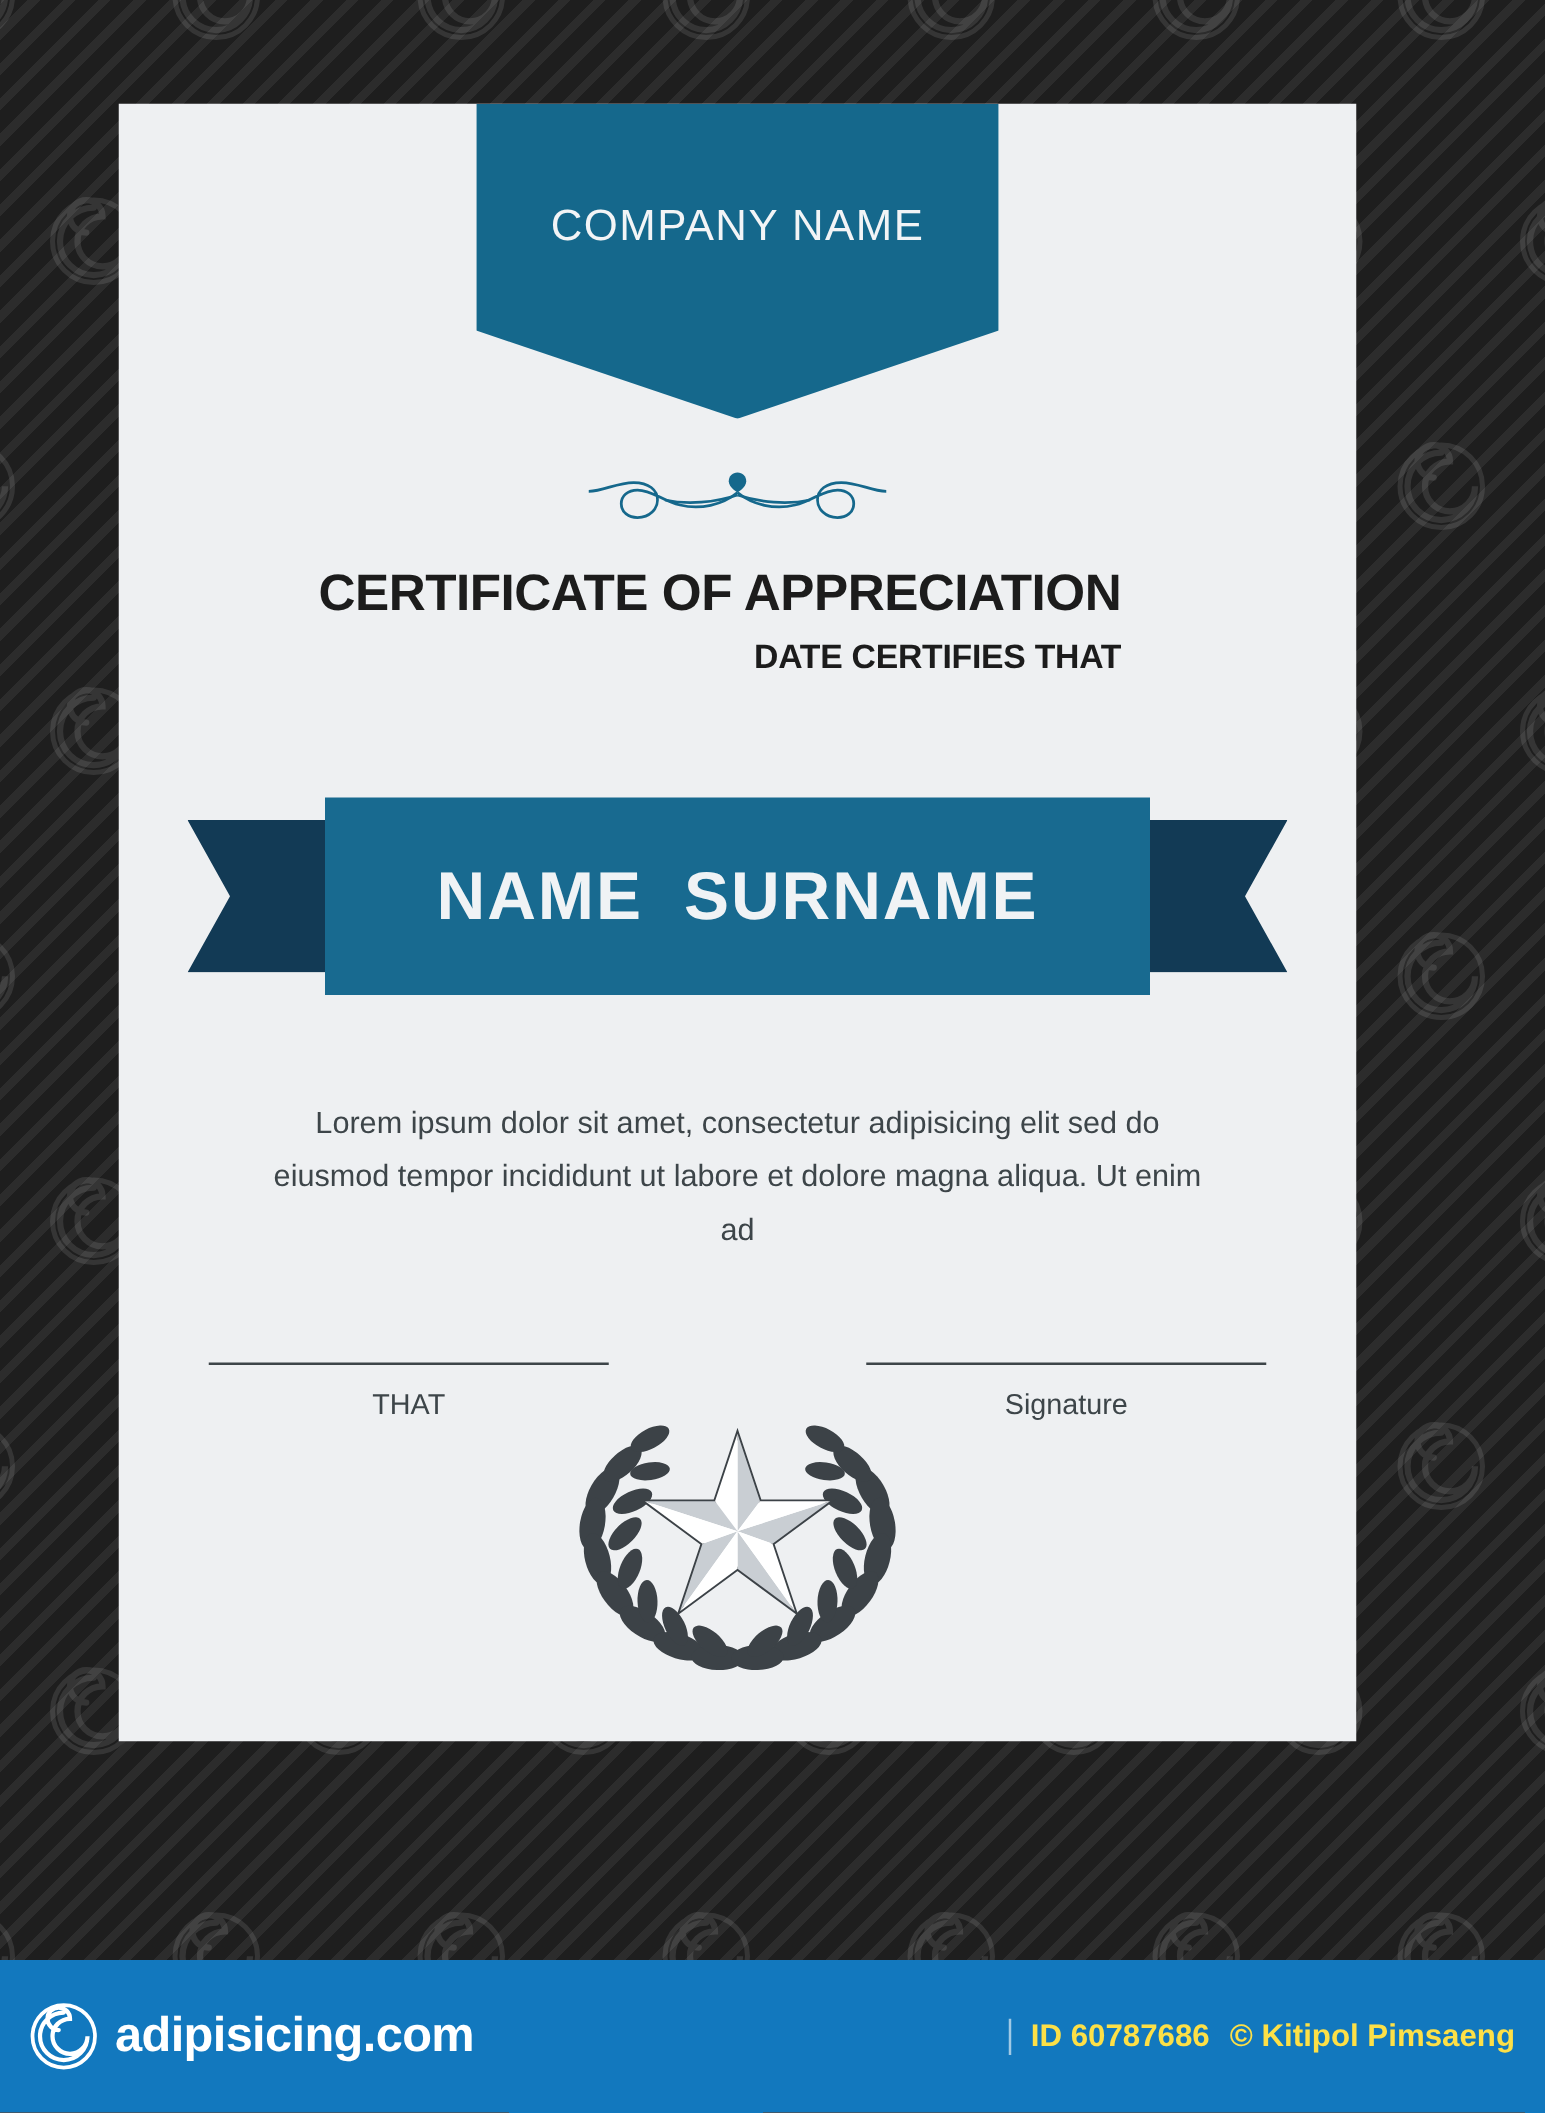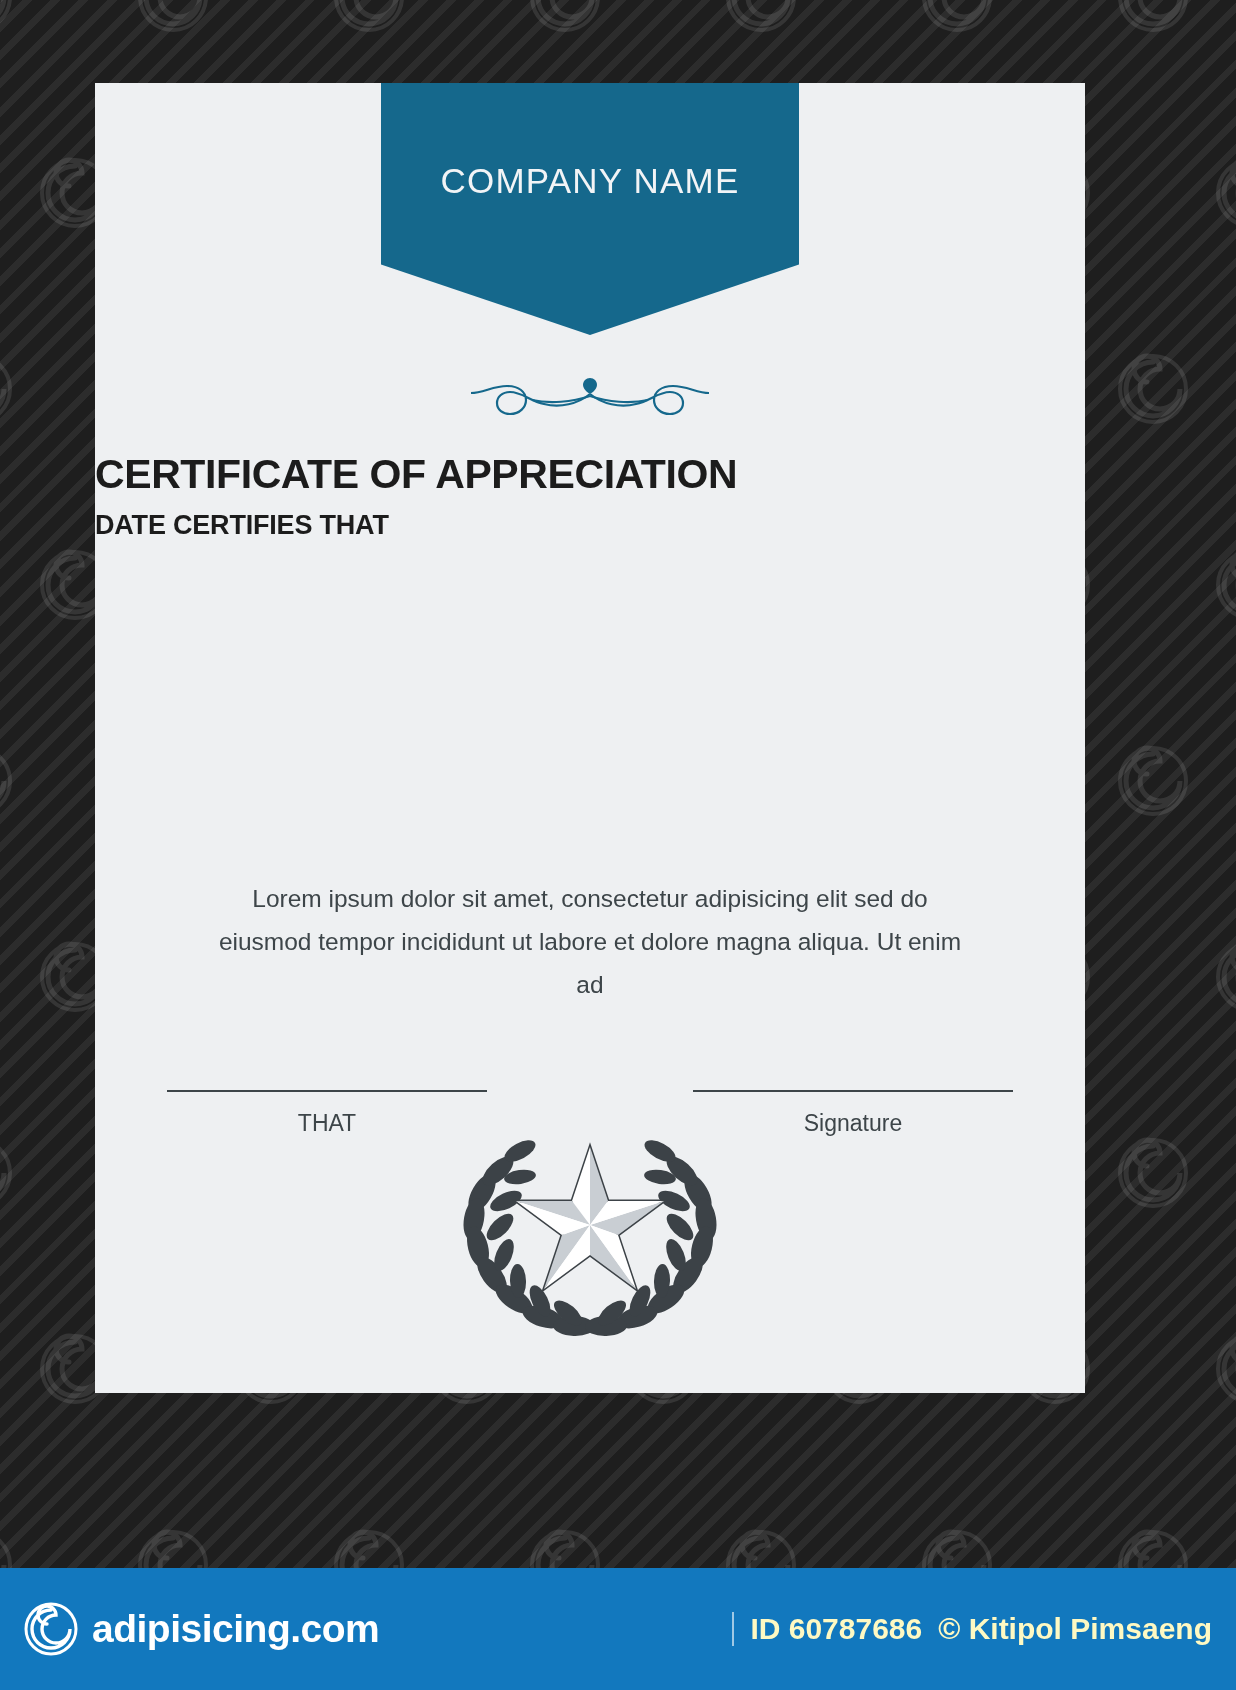--- a/index.html
+++ b/index.html
@@ -87,21 +87,21 @@
     top: 281px;
     width: 400px;
     height: 60px;
   }
 
   .title-block {
     position: absolute;
     left: 0;
     top: 368px;
     width: 802px;
-    text-align: left;
+    text-align: right;
   }
   .cert-title {
     font-size: 41px;
     font-weight: bold;
     color: #1c1c1c;
     letter-spacing: -0.4px;
   }
   .cert-subtitle {
     margin-top: 12px;
     font-size: 27px;
@@ -224,22 +224,22 @@
   .brand-text {
     color: #ffffff;
     font-size: 39px;
     font-weight: bold;
     letter-spacing: -0.5px;
   }
   .credit {
     display: flex;
     align-items: center;
     gap: 16px;
-    color: #fef9c3;
-    font-size: 30px;
+    color: #fde047;
+    font-size: 25px;
     font-weight: bold;
   }
   .credit .id {
     border-left: 2px solid rgba(255,255,255,0.6);
     padding-left: 16px;
   }
 </style>
 </head>
 <body>
 
@@ -639,20 +639,27 @@
       <path d="M200 32c-18 6-40 8-58 4"></path>
       <path d="M200 32c18 6 40 8 58 4"></path>
     </svg>
   </div>
 
   <div class="title-block">
     <div class="cert-title">CERTIFICATE OF APPRECIATION</div>
     <div class="cert-subtitle">DATE CERTIFIES THAT</div>
   </div>
 
+  <div class="ribbon-wrap">
+    <div class="ribbon-tail left"></div>
+    <div class="ribbon-tail right"></div>
+    <div class="ribbon-main">
+      <div class="recipient-name">NAME  SURNAME</div>
+    </div>
+  </div>
 
   <div class="body-text">Lorem ipsum dolor sit amet, consectetur adipisicing elit sed do eiusmod tempor incididunt ut labore et dolore magna aliqua. Ut enim ad</div>
 
   <div class="sig-line left"></div>
   <div class="sig-line right"></div>
   <div class="sig-label left">THAT</div>
   <div class="sig-label right">Signature</div>
 
   <div class="emblem">
     <svg viewBox="0 0 290 300" width="290" height="300">

